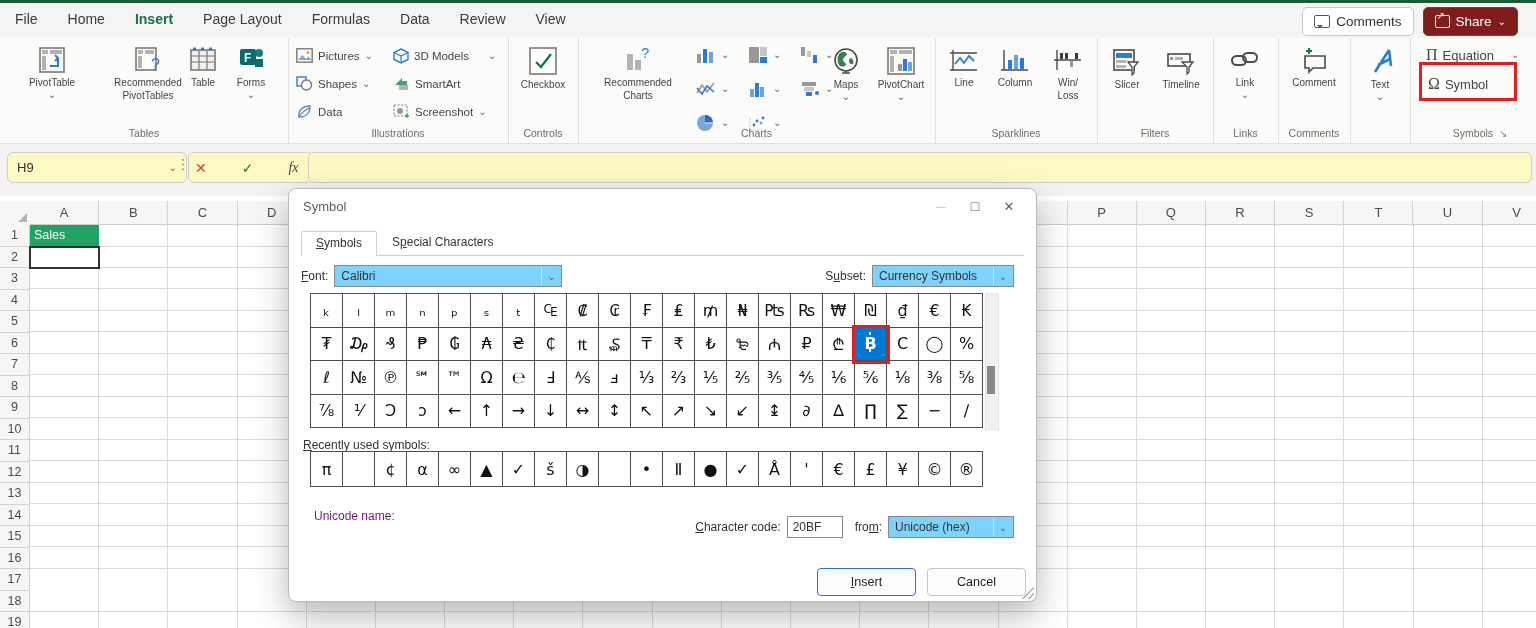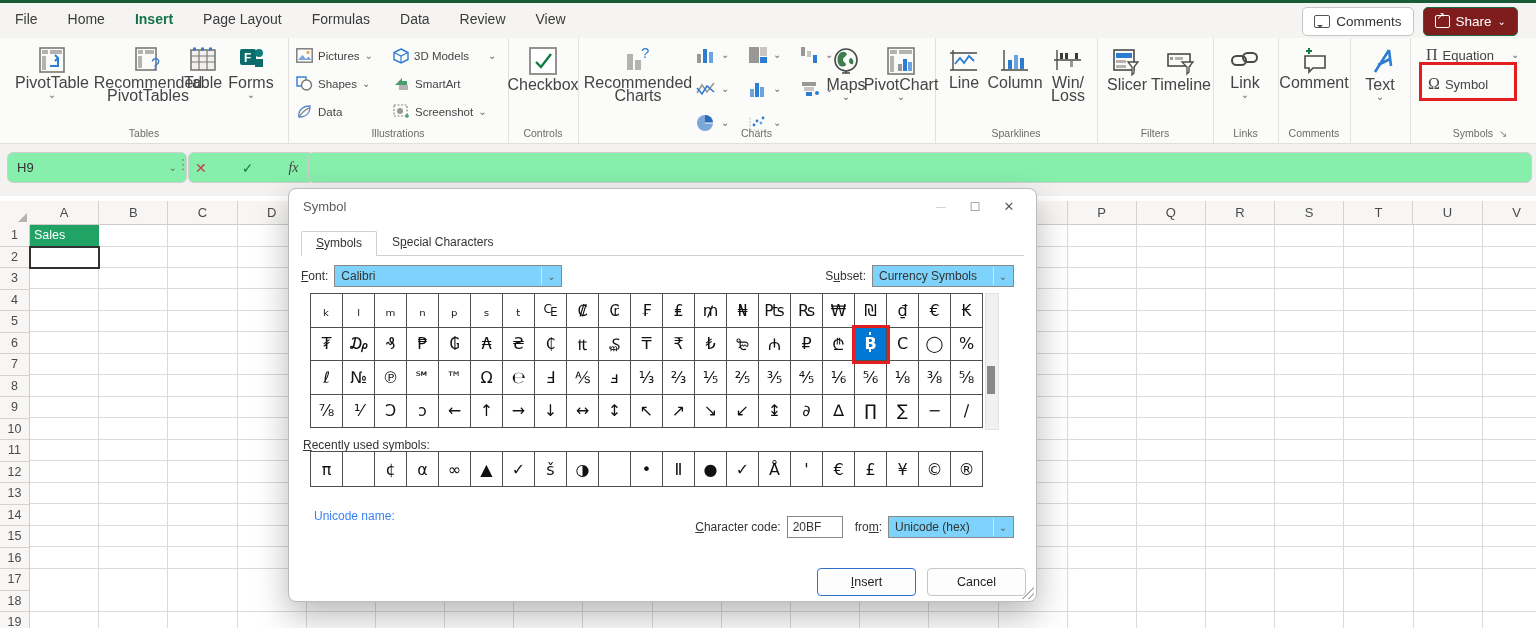--- a/index.html
+++ b/index.html
@@ -18,32 +18,32 @@
   #sharebtn{background:#7f1d1d;border:1px solid #186b42;color:#fff;}
   .bubble{width:14px;height:11px;border:1.5px solid #555;border-radius:2px;position:relative;}
   .bubble::after{content:"";position:absolute;left:2px;bottom:-4px;border:3px solid transparent;border-top-color:#555;}
   .sharei{width:13px;height:11px;border:1.5px solid #fff;border-radius:2px;position:relative;}
   .sharei::after{content:"↗";position:absolute;left:1px;top:-6px;font-size:10px;color:#fff;background:transparent;}
   
   #ribbon{position:absolute;left:0;top:38px;width:100%;height:105px;background:#fbfbfa;border-bottom:1px solid #e1dfdd;}
   .rg{position:absolute;top:0;height:105px;border-right:1px solid #e3e1df;}
   .rlabel{position:absolute;bottom:4px;left:0;right:0;text-align:center;font-size:10.5px;color:#6d6b68;}
   .bigbtn{position:absolute;display:flex;flex-direction:column;align-items:center;gap:2px;cursor:pointer;text-align:center;}
-  .bigbtn .lbl{font-size:16px;color:#444;line-height:13px;}
+  .bigbtn .lbl{font-size:10px;color:#444;line-height:13px;}
   .smallbtn{position:absolute;display:flex;align-items:center;gap:5px;font-size:11.5px;color:#444;cursor:pointer;}
   .cv{color:#6d6b68;font-size:10px;line-height:8px;}
   .cv::after{content:"⌄";}
   svg{display:block;}
   .glyphbtn{font-family:"Liberation Serif",serif;}
   #launcher{position:absolute;left:921px;bottom:3px;width:12px;height:12px;color:#8a8886;font-size:10px;line-height:12px;cursor:pointer;}
   #launcher::after{content:"↘";}
   #symbolredbox{position:absolute;left:1419px;top:24px;width:92px;height:33px;border:3px solid #e31e1e;z-index:5;pointer-events:none;}
   
   #fbar{position:absolute;left:0;top:144px;width:100%;height:52px;background:#f3f2f1;}
-  .fbox{position:absolute;top:8px;height:29px;background:#86efac;border:1px solid #d0cecc;border-radius:6px;display:flex;align-items:center;gap:35px;}
+  .fbox{position:absolute;top:8px;height:29px;background:#fef9c3;border:1px solid #d0cecc;border-radius:6px;display:flex;align-items:center;gap:35px;}
   #namebox{left:7px;width:160px;font-size:13px;padding:0 9px;justify-content:space-between;}
   #fdots{position:absolute;left:176px;top:12px;color:#8a8886;font-size:14px;}
   #fdots::after{content:"⋮";}
   #fxbox{left:188px;width:112px;justify-content:space-around;font-size:14px;padding:0 6px;}
   .fx-x::after{content:"✕";color:#d13438;}
   .fx-c::after{content:"✓";color:#107c41;}
   .fx-f::after{content:"fx";font-style:italic;font-family:"Liberation Serif",serif;color:#444;}
   #finput{left:308px;right:4px;}
   
   #sheet{position:absolute;left:0;top:196px;width:100%;height:432px;background:#fff;}
@@ -88,21 +88,21 @@
   .sc.sel i{font-style:normal;position:relative;}
   .sc.sel i::before,.sc.sel i::after{content:"";position:absolute;left:40%;width:2px;height:3px;background:#fff;}
   .sc.sel i::before{top:-2px;} .sc.sel i::after{bottom:1px;}
   #symscroll{position:absolute;left:696px;top:104px;width:12px;height:135px;background:#f1f1f1;border:1px solid #e3e3e3;}
   #symthumb{position:absolute;left:1px;top:72px;width:8px;height:28px;background:#8a8886;}
   #recentlbl{position:absolute;left:14px;top:249px;color:#333;}
   #recentrow{position:absolute;left:21px;top:262px;display:grid;grid-template-columns:repeat(21,32px);
              border-top:1px solid #4f4f4f;border-left:1px solid #4f4f4f;}
   .rc{width:32px;height:35px;box-sizing:border-box;border-right:1px solid #4f4f4f;border-bottom:1px solid #4f4f4f;
       display:flex;align-items:center;justify-content:center;font-size:16px;font-family:"DejaVu Sans",sans-serif;color:#111;cursor:pointer;}
-  #uniname{position:absolute;left:25px;top:320px;color:#3b82f6;}
+  #uniname{position:absolute;left:25px;top:320px;color:#701a75;}
   #ccrow{position:absolute;right:22px;top:327px;display:flex;align-items:center;gap:6px;}
   #ccinput{width:56px;height:22px;border:1px solid #8a8886;font-size:12px;padding:0 5px;box-sizing:border-box;
            font-family:"Liberation Sans",sans-serif;color:#333;}
   #dlgbtns{position:absolute;right:10px;top:379px;display:flex;gap:11px;}
   .dbtn{width:97px;height:26px;border-radius:4px;background:#fdfdfd;border:1px solid #c8c6c4;font-size:12.5px;
         display:flex;align-items:center;justify-content:center;color:#222;cursor:pointer;}
   .dbtn.primary{border:1px solid #2f6fd0;}
   #grip{position:absolute;right:2px;bottom:2px;width:13px;height:13px;cursor:nwse-resize;
         background:repeating-linear-gradient(-45deg,transparent 0 3px,#b5b3b1 3px 4.5px);
         clip-path:polygon(100% 0,100% 100%,0 100%);}

